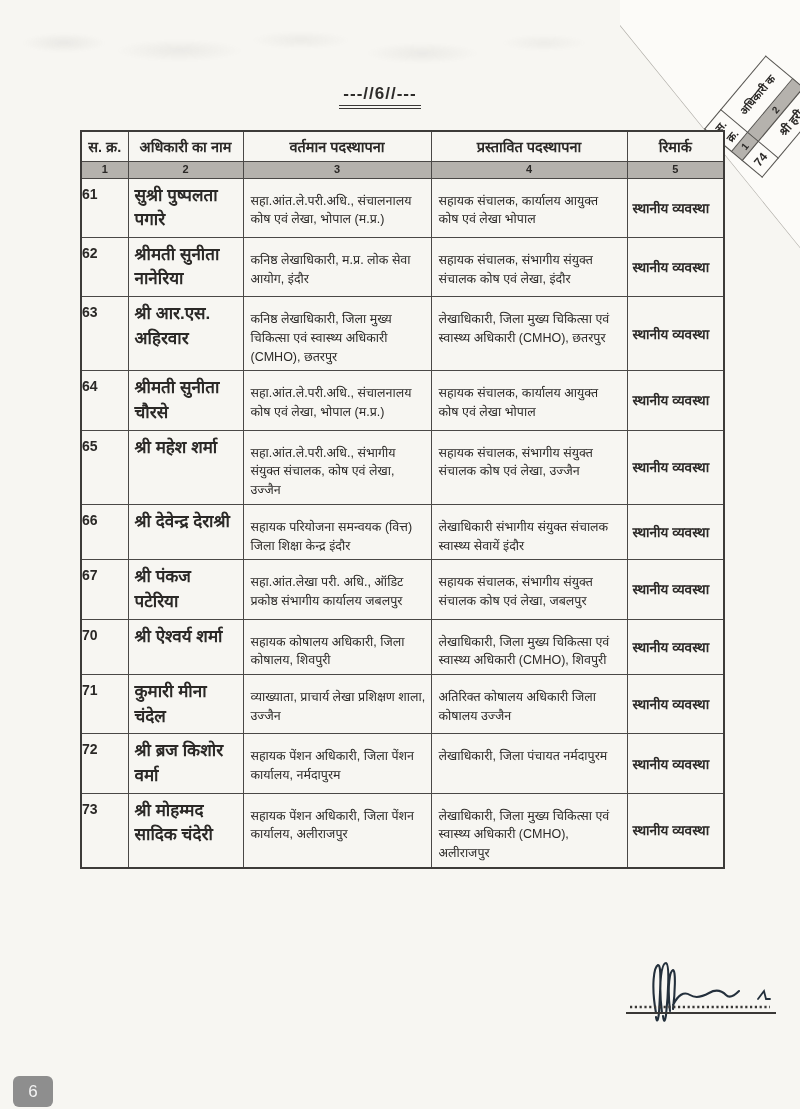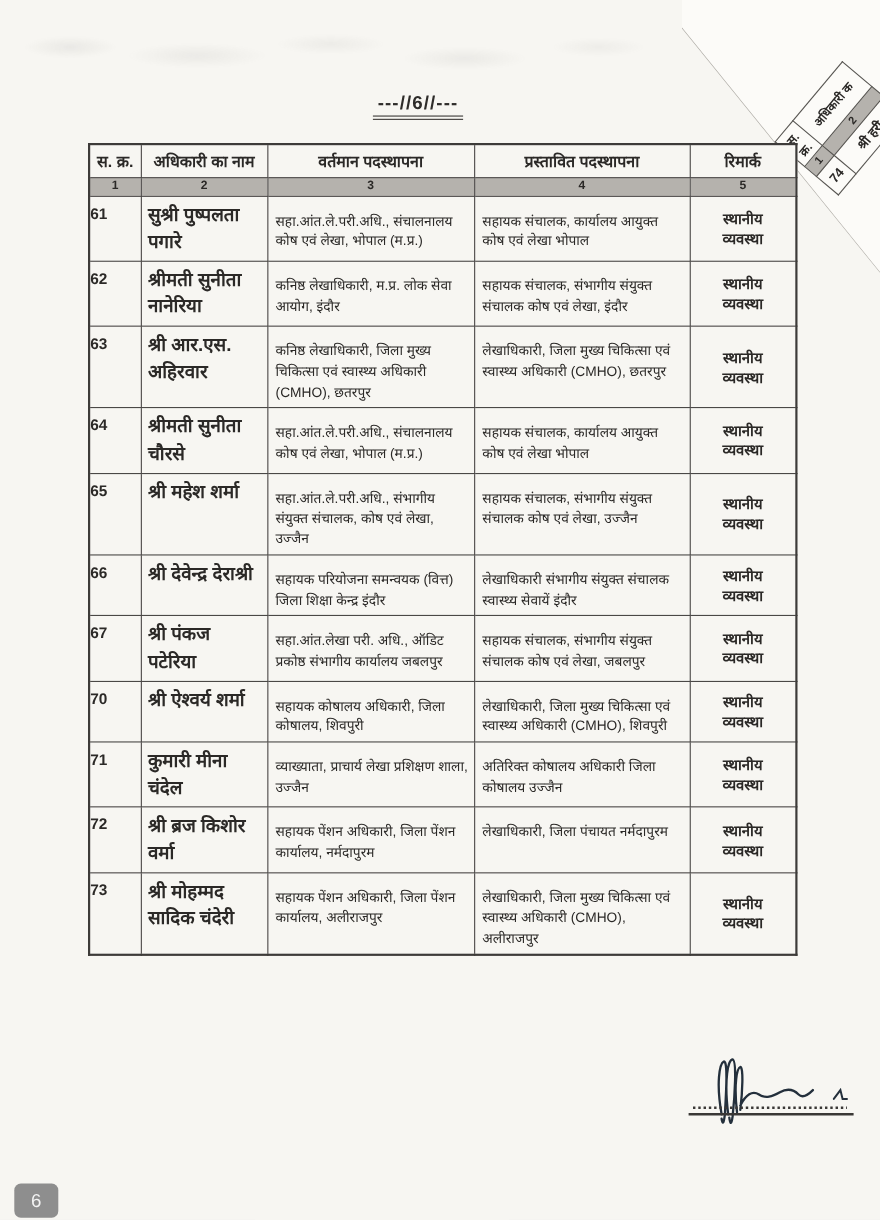--- a/index.html
+++ b/index.html
@@ -26,21 +26,21 @@
   .tbl-wrap { position:absolute; left:80px; top:130px; width:643px; }
   table.main { border-collapse:collapse; width:643px; table-layout:fixed; background:#f7f6f2;
     border:2px solid #3d3b39; border-radius:2px 14px 0 0; }
   table.main th, table.main td { border:1.5px solid #4a4846; color:#2b2927; overflow:hidden; }
   th.hcell { font-size:14.5px; font-weight:bold; padding:4px 2px; text-align:center; vertical-align:middle; height:30px; }
   td.numband { background:#b5b2ad; height:17px; font-size:11px; font-weight:bold; text-align:center;
     color:#3a3836; padding:0; line-height:15px; }
   td.sno { font-size:14px; font-weight:600; vertical-align:top; padding-top:7px; }
   td.name { font-size:17px; font-weight:bold; vertical-align:top; padding:5px 4px 4px 6px; line-height:1.45; }
   td.post { font-size:12.5px; vertical-align:top; padding:13px 5px 4px 7px; line-height:1.5; }
-  td.remark { font-size:13.5px; font-weight:bold; text-align:center; vertical-align:middle; padding:2px 15px; }
+  td.remark { font-size:13.5px; font-weight:bold; text-align:left; vertical-align:middle; padding:2px 5px; }
 
   
   .corner-flap { position:absolute; left:600px; top:0; width:200px; height:262px;
     background:#fcfbf8;
     clip-path:polygon(20px 0px, 200px 0px, 200px 248px, 20px 26px); }
   .corner-edge { position:absolute; left:20px; top:25px; width:290px; height:2px; background:#aaa7a1;
     transform:rotate(51deg); transform-origin:0 0; }
   .corner-table { position:absolute; left:104px; top:129px; transform:rotate(-50deg); transform-origin:0 0; }
   .corner-table table { border-collapse:collapse; background:#fcfbf8; }
   .corner-table td { border:1.5px solid #55534f; font-size:11px; font-weight:bold; color:#2b2927;

